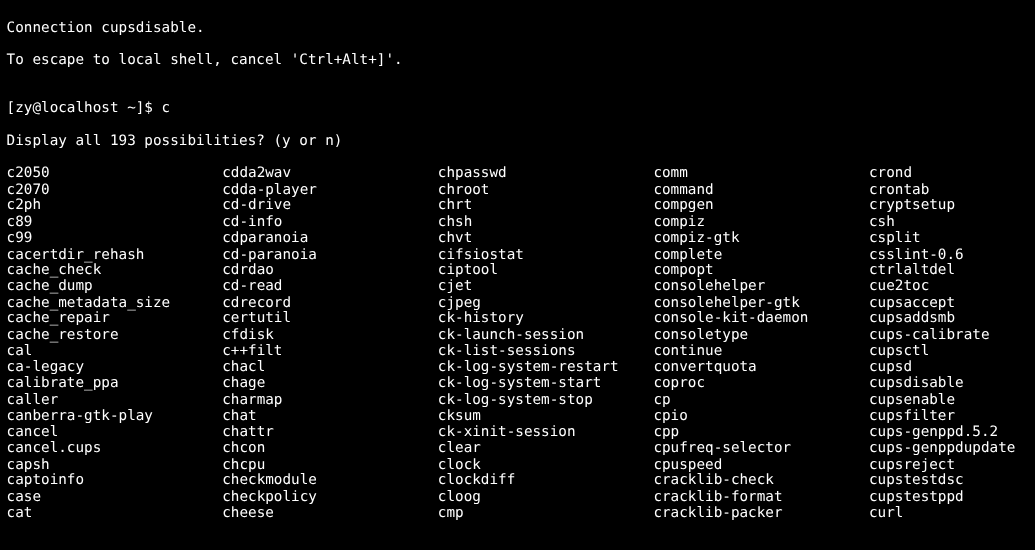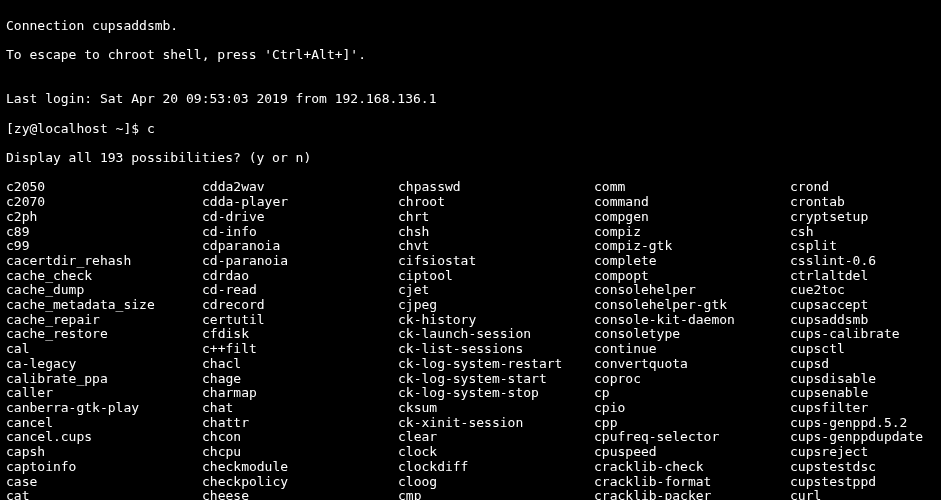--- a/index.html
+++ b/index.html
@@ -26,24 +26,23 @@
   .col {
     width: 196px;
     flex: 0 0 196px;
   }
   .col:last-child { width: auto; flex: 0 0 auto; }
 </style>
 </head>
 <body>
 
 <div class="terminal">
-<span class="row">Connection cupsaddsmb.</span>
-<span class="row">To escape to chroot shell, press 'Ctrl+Alt+]'.</span>
+<span class="row">Connection cupsdisable.</span>
+<span class="row">To escape to local shell, cancel 'Ctrl+Alt+]'.</span>
 <span class="row"></span>
-<span class="row">Last login: Sat Apr 20 09:53:03 2019 from 192.168.136.1</span>
 <span class="row">[zy@localhost ~]$ c</span>
 <span class="row">Display all 193 possibilities? (y or n)</span>
 <div class="cols">
   <div class="col" id="col0"><span class="row">c2050</span><span class="row">c2070</span><span class="row">c2ph</span><span class="row">c89</span><span class="row">c99</span><span class="row">cacertdir_rehash</span><span class="row">cache_check</span><span class="row">cache_dump</span><span class="row">cache_metadata_size</span><span class="row">cache_repair</span><span class="row">cache_restore</span><span class="row">cal</span><span class="row">ca-legacy</span><span class="row">calibrate_ppa</span><span class="row">caller</span><span class="row">canberra-gtk-play</span><span class="row">cancel</span><span class="row">cancel.cups</span><span class="row">capsh</span><span class="row">captoinfo</span><span class="row">case</span><span class="row">cat</span></div>
   <div class="col" id="col1"><span class="row">cdda2wav</span><span class="row">cdda-player</span><span class="row">cd-drive</span><span class="row">cd-info</span><span class="row">cdparanoia</span><span class="row">cd-paranoia</span><span class="row">cdrdao</span><span class="row">cd-read</span><span class="row">cdrecord</span><span class="row">certutil</span><span class="row">cfdisk</span><span class="row">c++filt</span><span class="row">chacl</span><span class="row">chage</span><span class="row">charmap</span><span class="row">chat</span><span class="row">chattr</span><span class="row">chcon</span><span class="row">chcpu</span><span class="row">checkmodule</span><span class="row">checkpolicy</span><span class="row">cheese</span></div>
   <div class="col" id="col2"><span class="row">chpasswd</span><span class="row">chroot</span><span class="row">chrt</span><span class="row">chsh</span><span class="row">chvt</span><span class="row">cifsiostat</span><span class="row">ciptool</span><span class="row">cjet</span><span class="row">cjpeg</span><span class="row">ck-history</span><span class="row">ck-launch-session</span><span class="row">ck-list-sessions</span><span class="row">ck-log-system-restart</span><span class="row">ck-log-system-start</span><span class="row">ck-log-system-stop</span><span class="row">cksum</span><span class="row">ck-xinit-session</span><span class="row">clear</span><span class="row">clock</span><span class="row">clockdiff</span><span class="row">cloog</span><span class="row">cmp</span></div>
   <div class="col" id="col3"><span class="row">comm</span><span class="row">command</span><span class="row">compgen</span><span class="row">compiz</span><span class="row">compiz-gtk</span><span class="row">complete</span><span class="row">compopt</span><span class="row">consolehelper</span><span class="row">consolehelper-gtk</span><span class="row">console-kit-daemon</span><span class="row">consoletype</span><span class="row">continue</span><span class="row">convertquota</span><span class="row">coproc</span><span class="row">cp</span><span class="row">cpio</span><span class="row">cpp</span><span class="row">cpufreq-selector</span><span class="row">cpuspeed</span><span class="row">cracklib-check</span><span class="row">cracklib-format</span><span class="row">cracklib-packer</span></div>
   <div class="col" id="col4"><span class="row">crond</span><span class="row">crontab</span><span class="row">cryptsetup</span><span class="row">csh</span><span class="row">csplit</span><span class="row">csslint-0.6</span><span class="row">ctrlaltdel</span><span class="row">cue2toc</span><span class="row">cupsaccept</span><span class="row">cupsaddsmb</span><span class="row">cups-calibrate</span><span class="row">cupsctl</span><span class="row">cupsd</span><span class="row">cupsdisable</span><span class="row">cupsenable</span><span class="row">cupsfilter</span><span class="row">cups-genppd.5.2</span><span class="row">cups-genppdupdate</span><span class="row">cupsreject</span><span class="row">cupstestdsc</span><span class="row">cupstestppd</span><span class="row">curl</span></div>
 </div>
 

